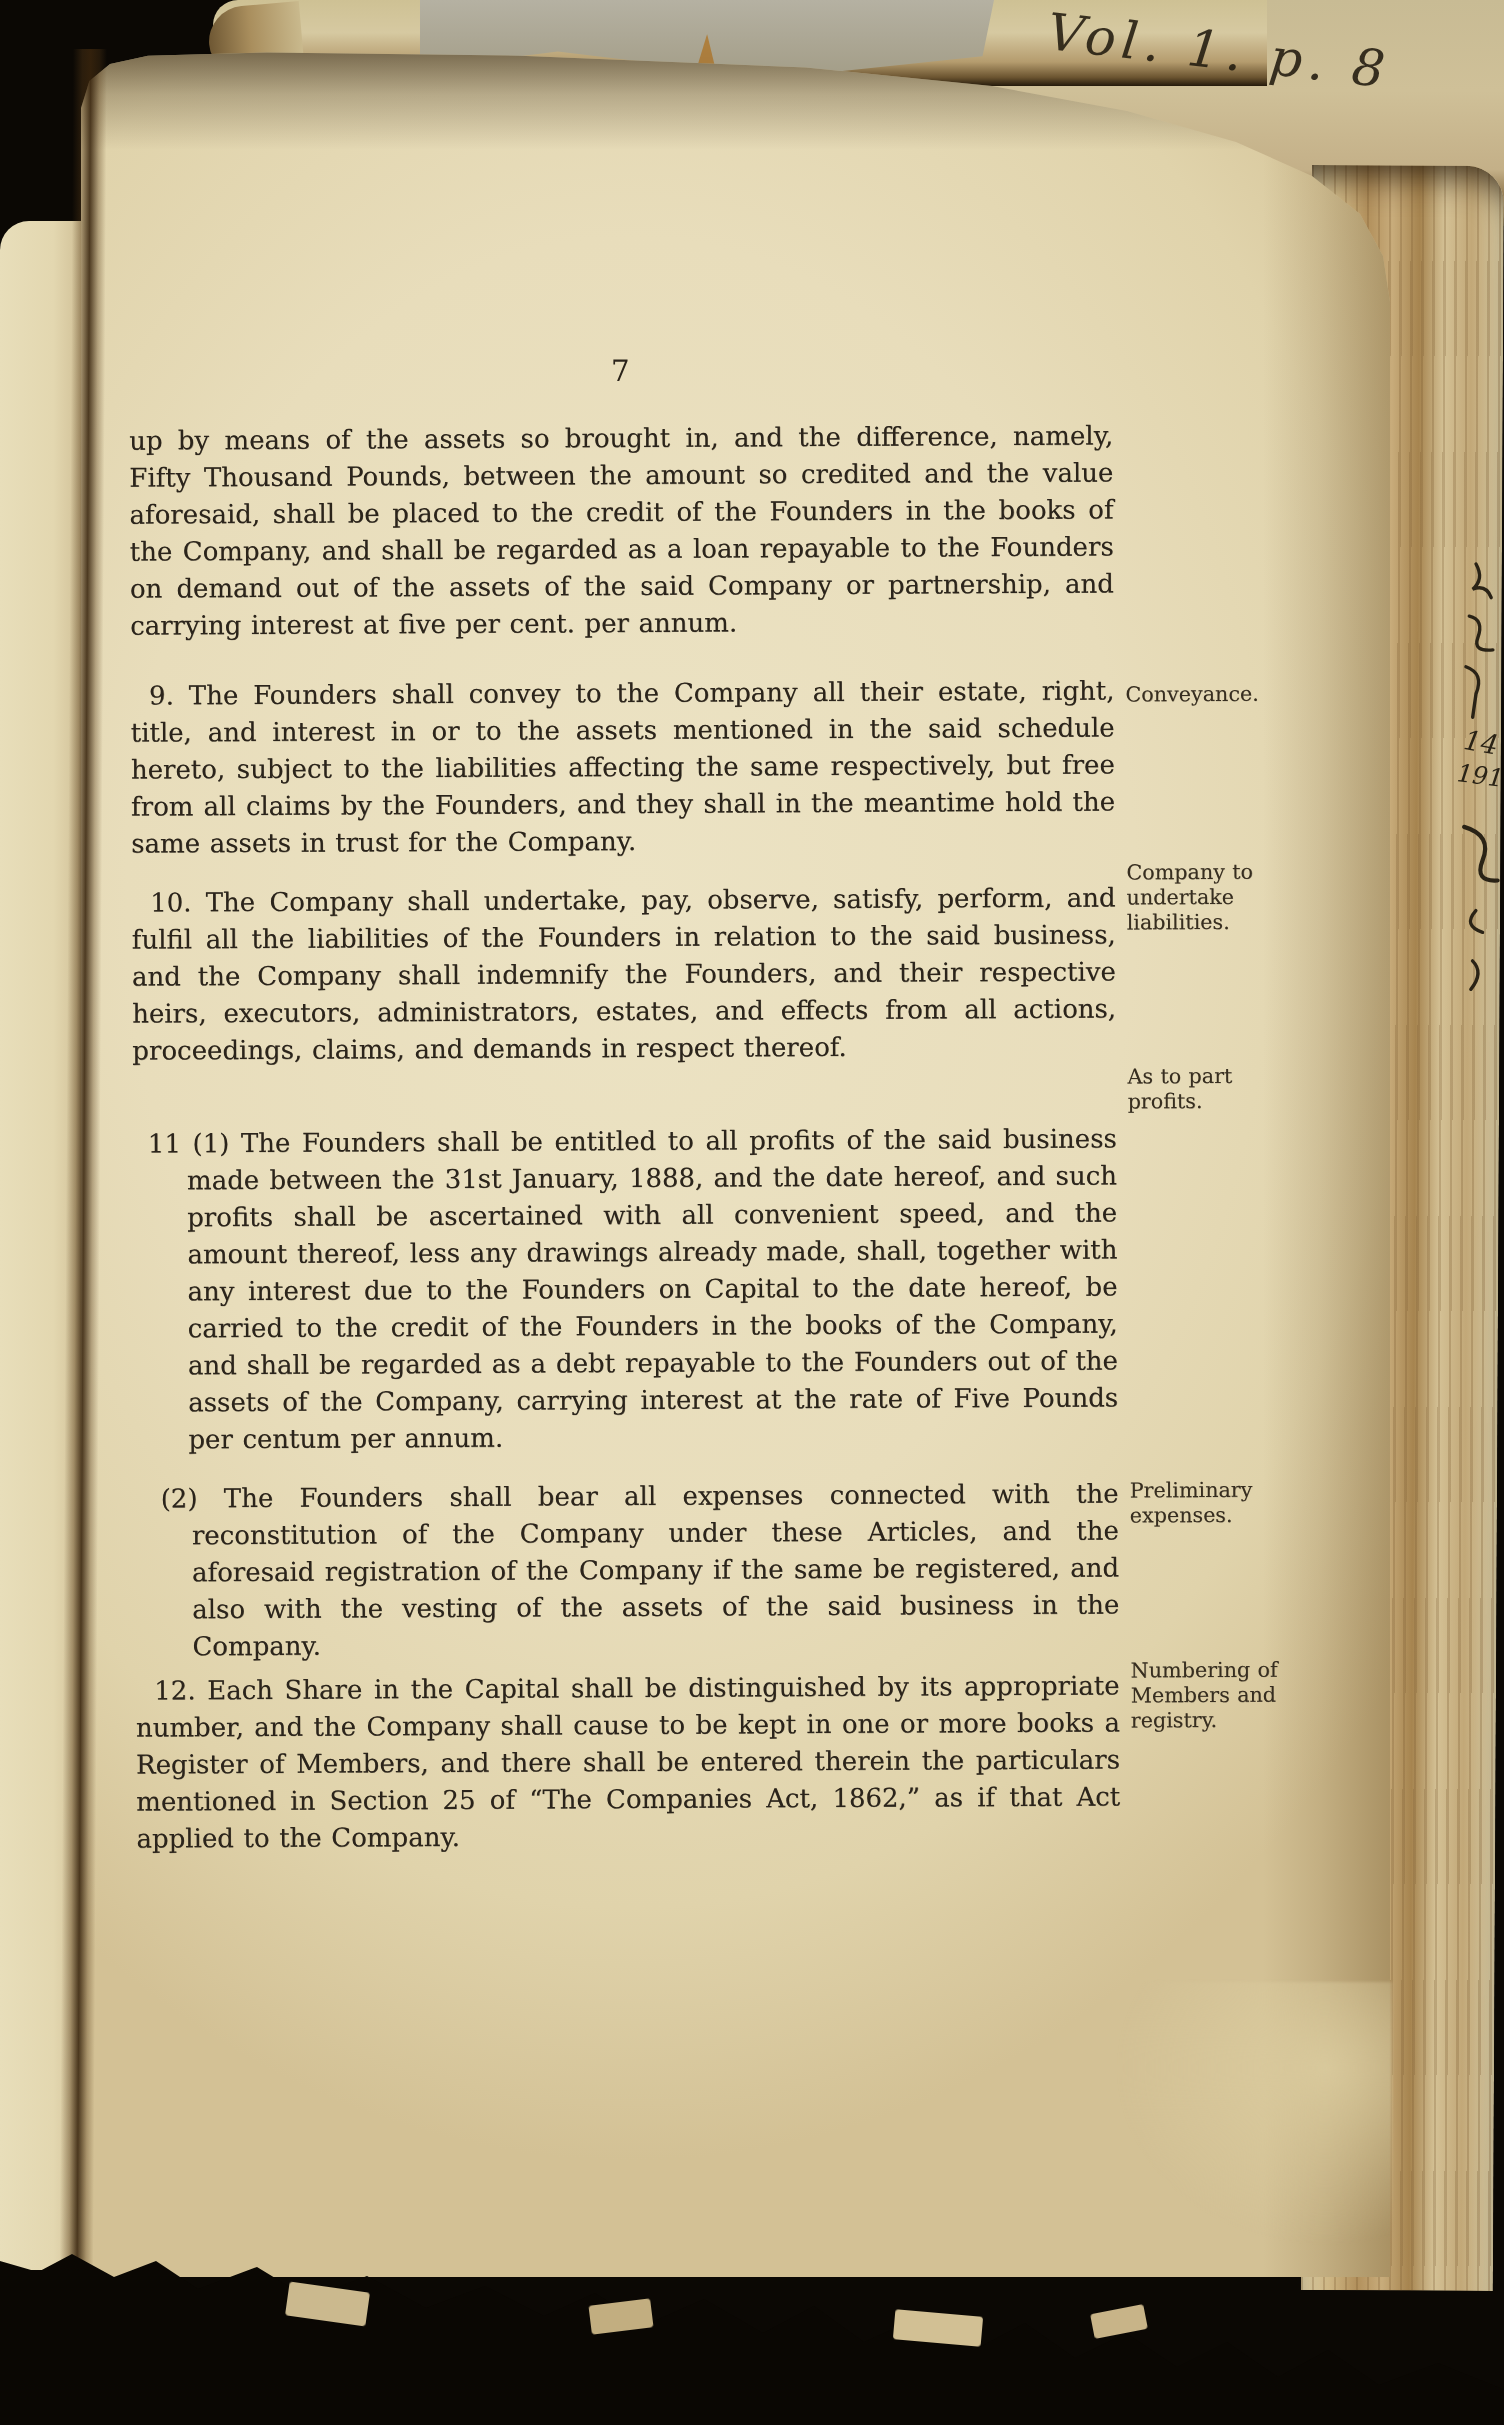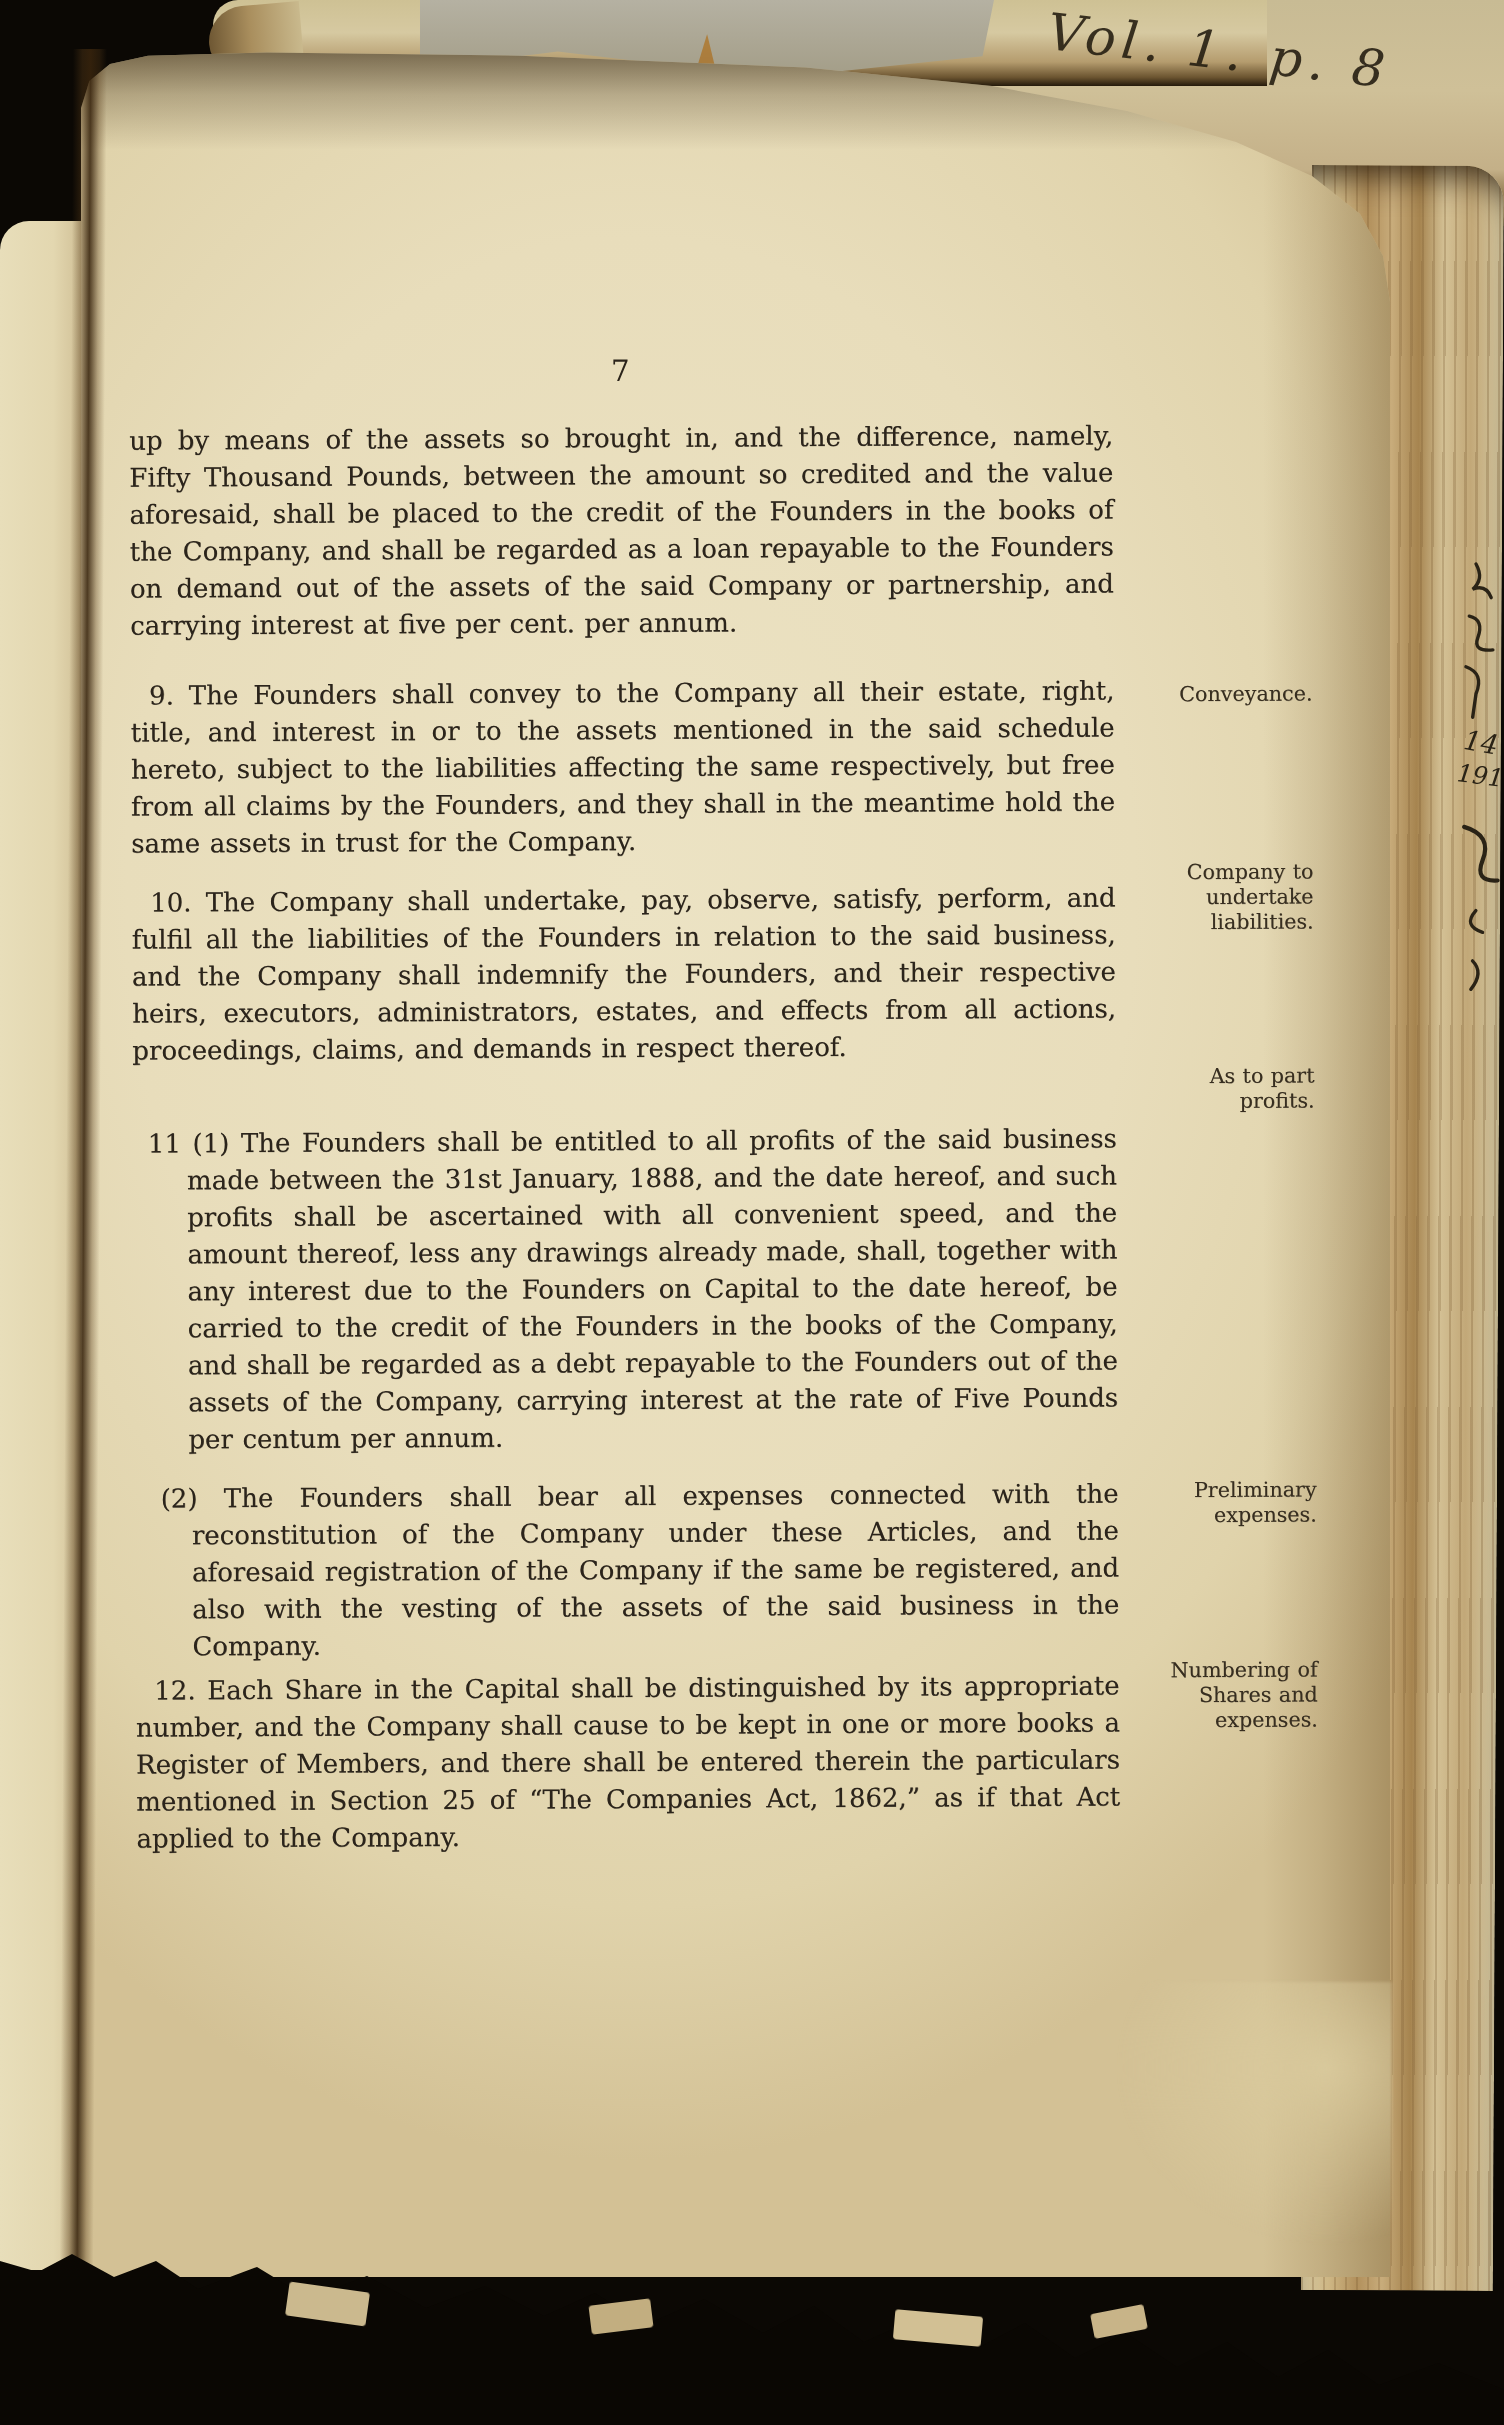--- a/index.html
+++ b/index.html
@@ -108,21 +108,21 @@
     text-shadow:0.3px 0.3px 0.4px rgba(43,36,27,.45);
   }
   .p0{top:420px;}
   .p1{top:675px;text-indent:18.6px;}
   .p2{top:882px;text-indent:18.6px;}
   .p3{top:1123px;padding-left:54px;text-indent:-39px;}
   .p4{top:1478px;padding-left:57px;text-indent:-31px;}
   .p5{top:1670px;text-indent:18.6px;}
   .note{
     position:absolute;left:1128px;width:187px;font-size:20.7px;line-height:25px;
-    color:#372e20;text-align:right;word-spacing:0.8px;
+    color:#372e20;text-align:left;word-spacing:0.8px;
     text-shadow:0.3px 0.3px 0.4px rgba(55,46,32,.4);
   }
   .n1{top:685px;}
   .n2{top:863px;}
   .n3{top:1067px;}
   .n4{top:1481px;}
   .n5{top:1661px;}
   
   .hand-top{
     position:absolute;left:1051px;top:1.7px;width:523px;
@@ -168,21 +168,21 @@
     <div class="para p2">10. The Company shall undertake, pay, observe, satisfy, perform, and fulfil all the liabilities of the Founders in relation to the said business, and the Company shall indemnify the Founders, and their respective heirs, executors, administrators, estates, and effects from all actions, proceedings, claims, and demands in respect thereof.</div>
     <div class="note n2">Company to undertake liabilities.</div>
 
     <div class="para p3">11 (1) The Founders shall be entitled to all profits of the said business made between the 31st January, 1888, and the date hereof, and such profits shall be ascertained with all convenient speed, and the amount thereof, less any drawings already made, shall, together with any interest due to the Founders on Capital to the date hereof, be carried to the credit of the Founders in the books of the Company, and shall be regarded as a debt repayable to the Founders out of the assets of the Company, carrying interest at the rate of Five Pounds per centum per annum.</div>
     <div class="note n3">As to part profits.</div>
 
     <div class="para p4">(2) The Founders shall bear all expenses connected with the reconstitution of the Company under these Articles, and the aforesaid registration of the Company if the same be registered, and also with the vesting of the assets of the said business in the Company.</div>
     <div class="note n4">Preliminary expenses.</div>
 
     <div class="para p5">12. Each Share in the Capital shall be distinguished by its appropriate number, and the Company shall cause to be kept in one or more books a Register of Members, and there shall be entered therein the particulars mentioned in Section 25 of “The Companies Act, 1862,” as if that Act applied to the Company.</div>
-    <div class="note n5">Numbering of Shares and expenses.</div>
+    <div class="note n5">Numbering of Members and registry.</div>
   </div>
 
   <div class="edge-num en14">14</div>
   <div class="edge-num en191">191</div>
 
   <svg class="edge-squiggle" style="left:1444px;top:557px;" width="59" height="169" viewBox="0 0 70 200">
     <path d="M38 8 q10 18 -4 30 q16 -6 22 10" fill="none" stroke="#2a2316" stroke-width="4" stroke-linecap="round"></path>
     <path d="M30 70 q18 4 10 26 q-6 16 18 14" fill="none" stroke="#2a2316" stroke-width="4" stroke-linecap="round"></path>
     <path d="M26 130 q22 8 12 32 l-4 28" fill="none" stroke="#2a2316" stroke-width="4" stroke-linecap="round"></path>
   </svg>

